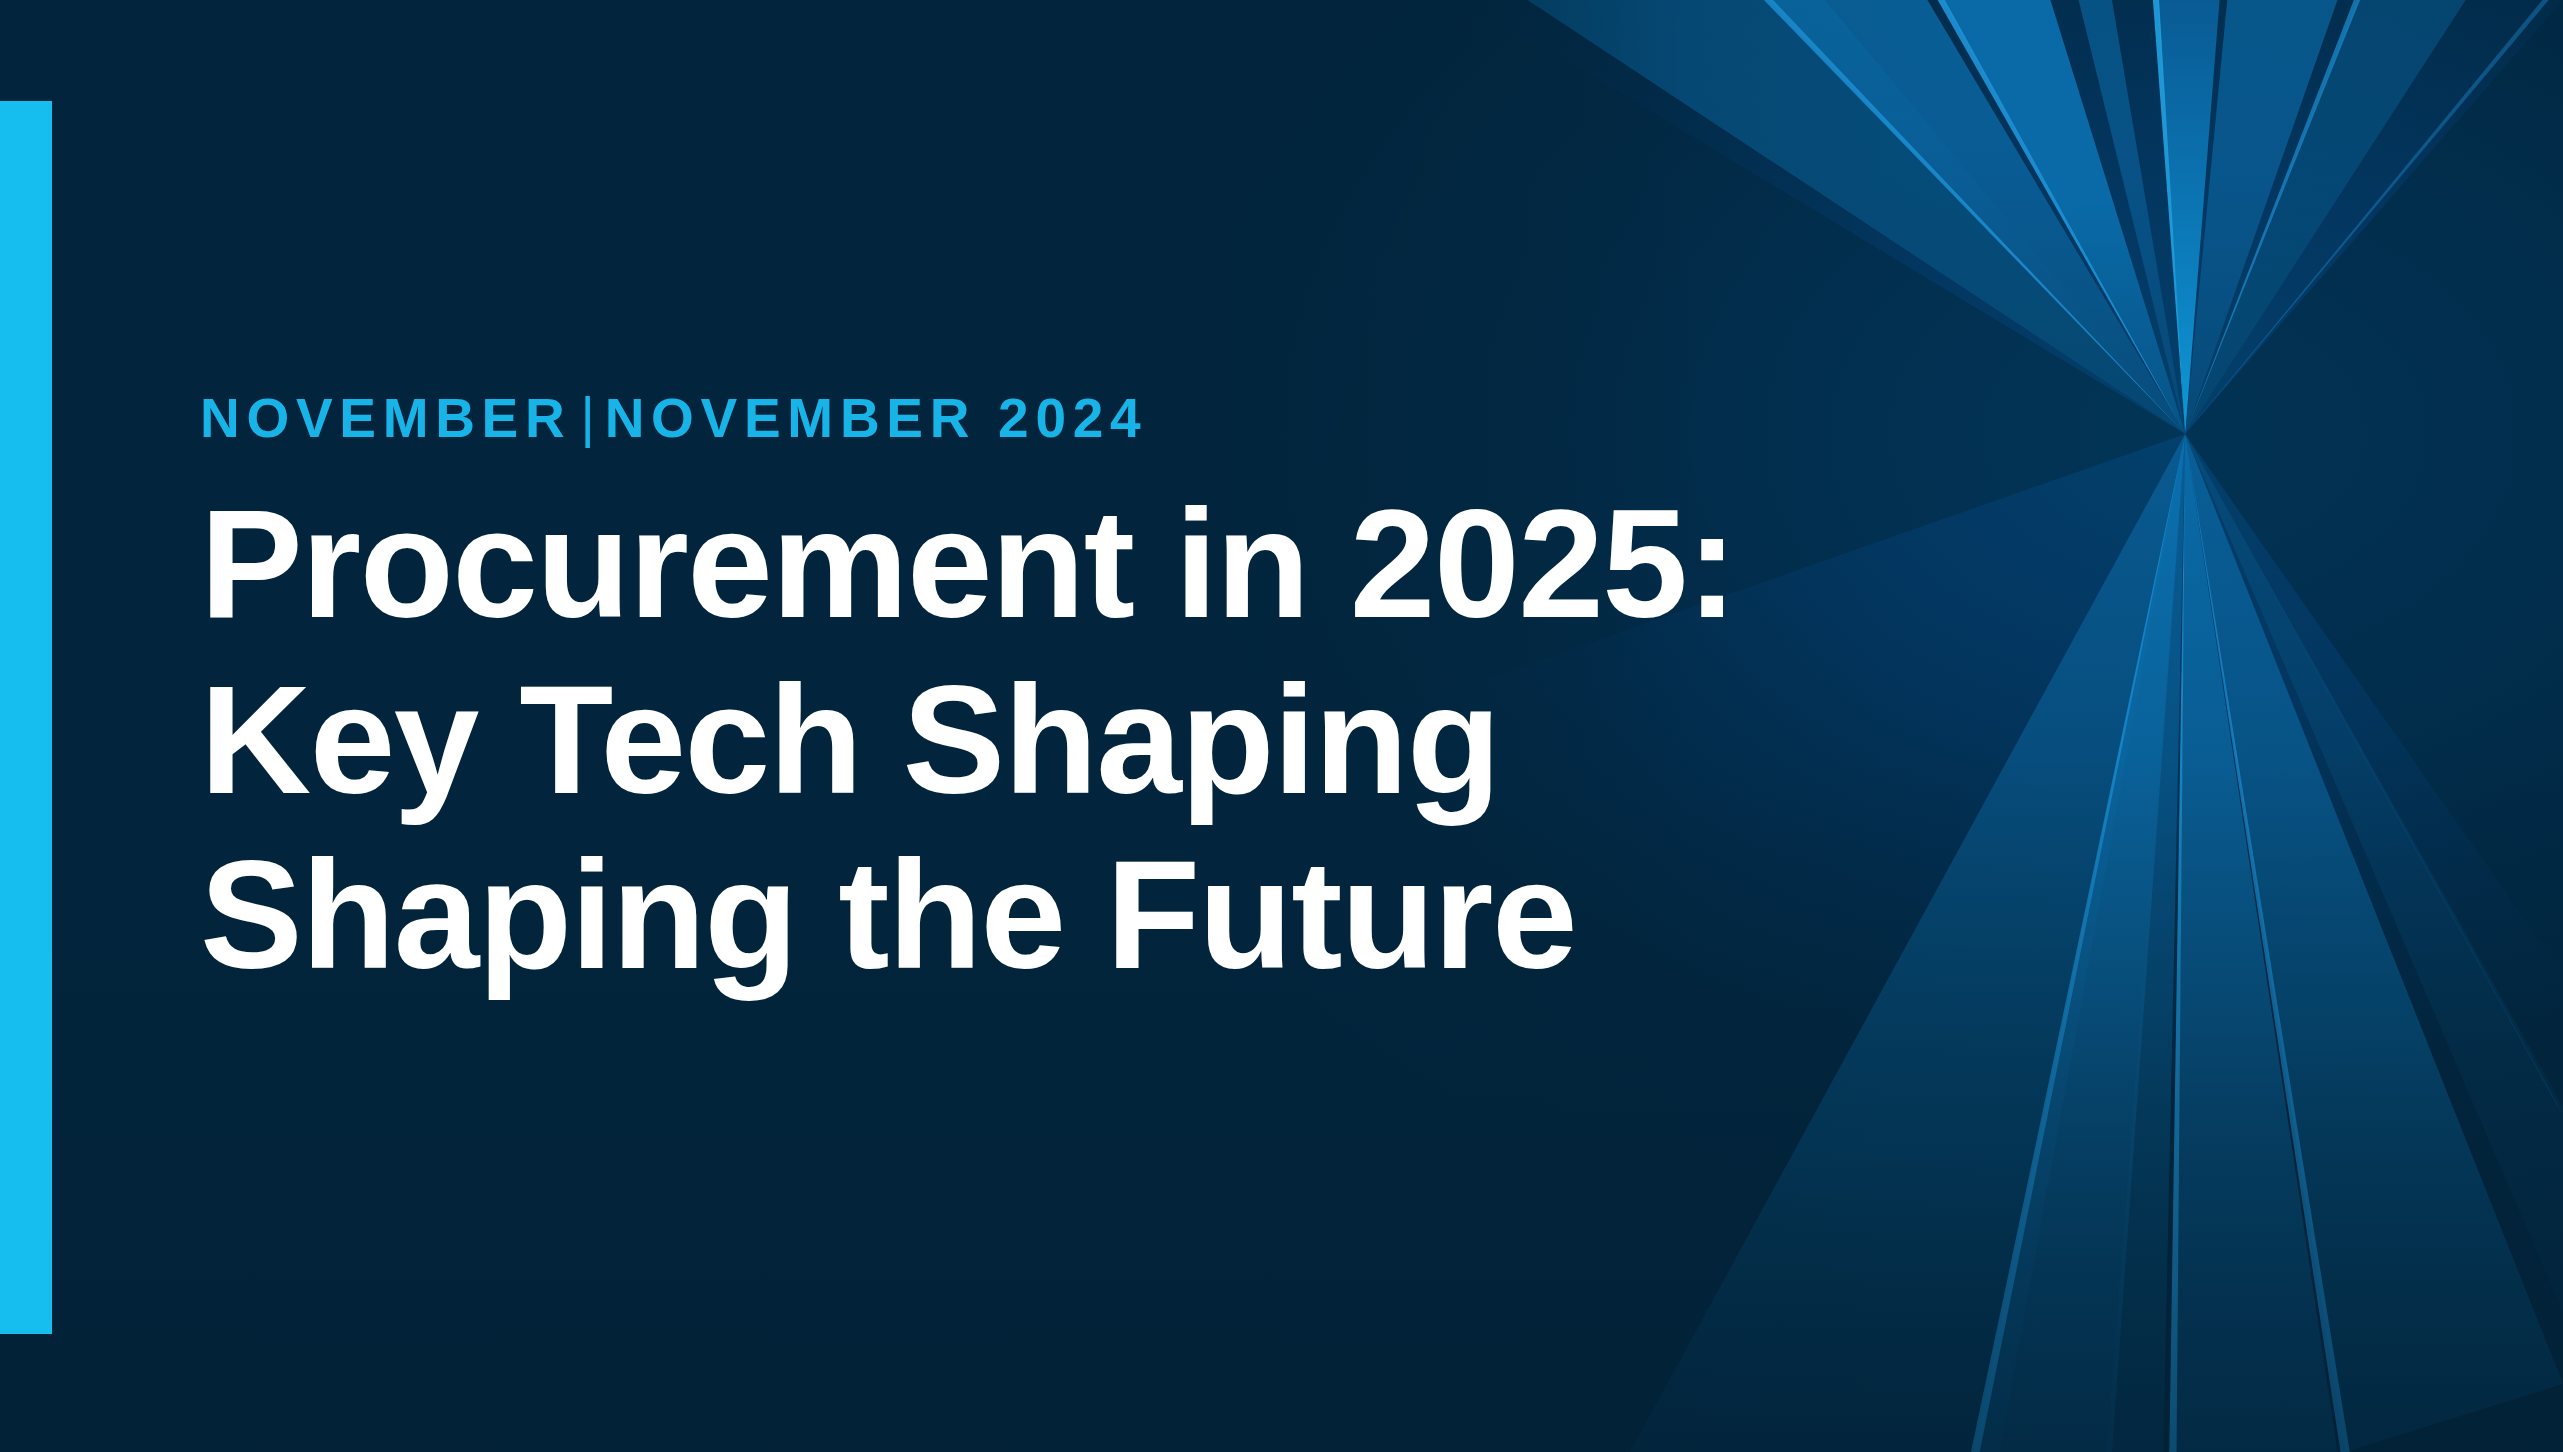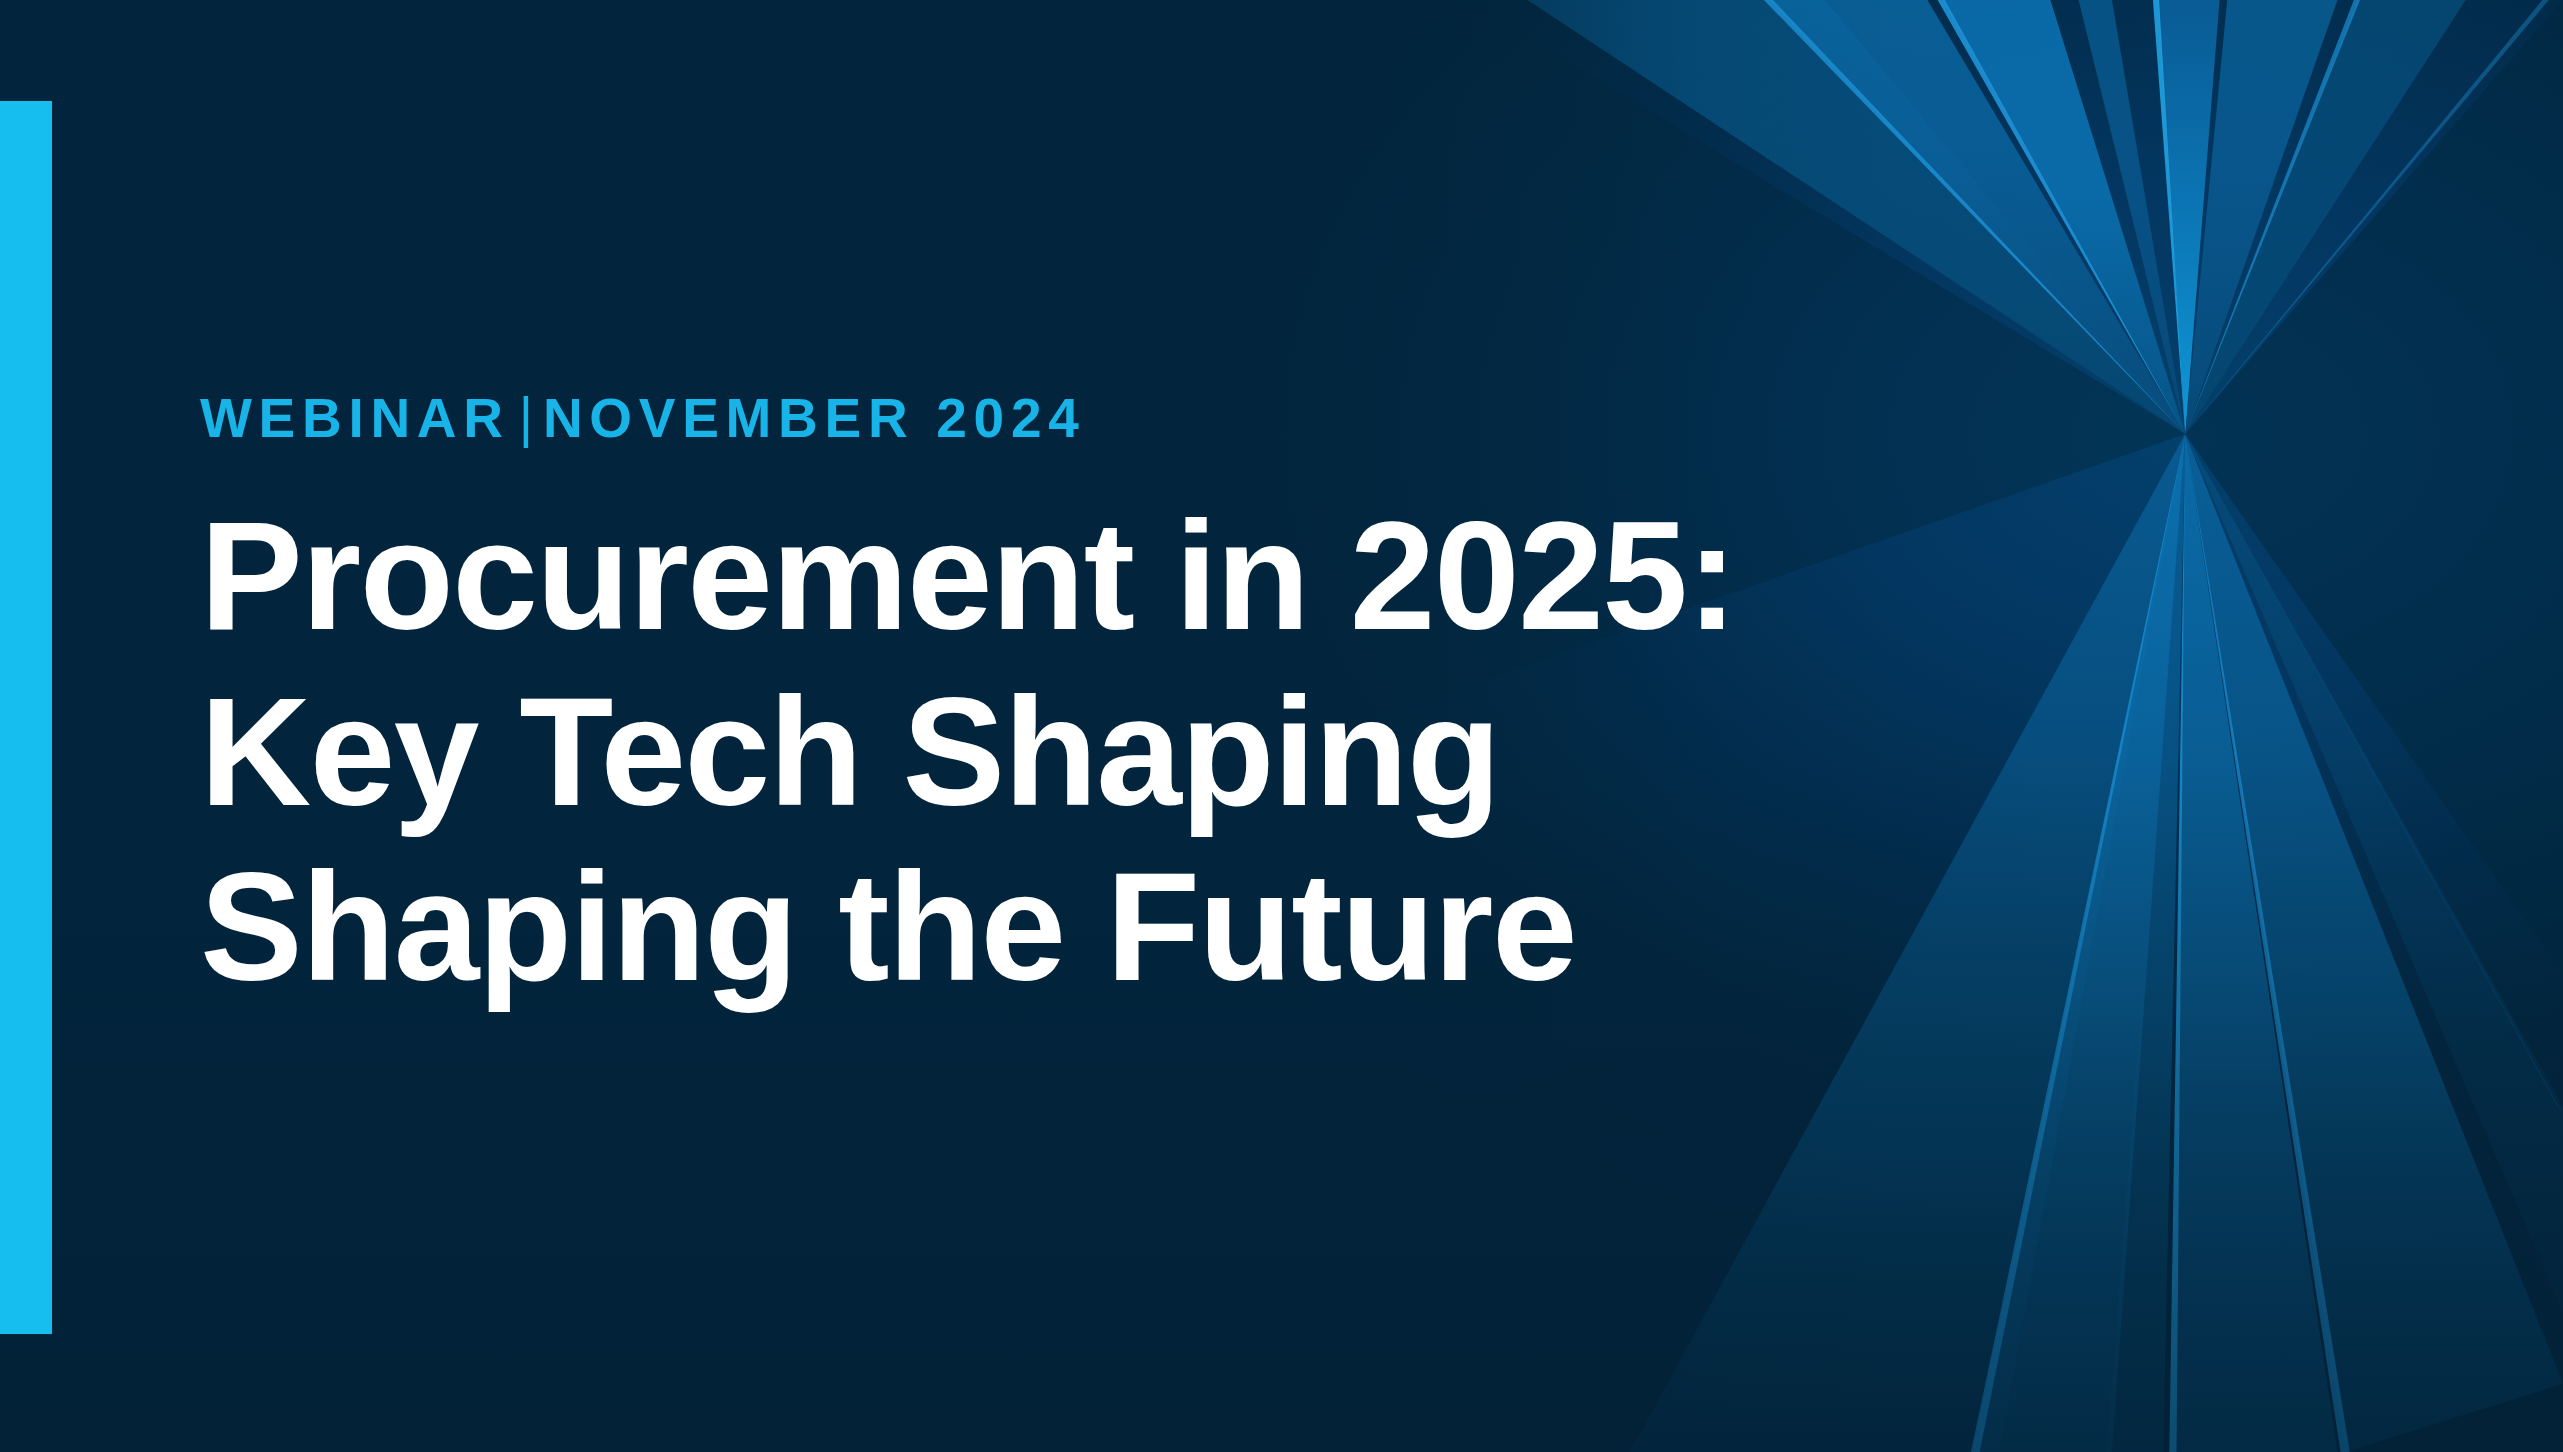--- a/index.html
+++ b/index.html
@@ -81,21 +81,21 @@
     line-height: 1.05;
     white-space: nowrap;
   }
   .eyebrow .sep {
     color: #18b4e8;
     font-weight: 400;
     padding: 0 3.1px 0 9.2px;
     transform: translateY(-1px);
   }
   .headline {
-    margin-top: 41px;
+    margin-top: 29px;
     color: #ffffff;
     font-size: 154px;
     font-weight: bold;
     line-height: 1.142;
     letter-spacing: -1.5px;
   }
   .headline .hl-line { display: block; white-space: nowrap; }
 </style>
 </head>
 <body>
@@ -180,21 +180,21 @@
   </div>
 
   <div class="left-shade"></div>
   <div class="bottom-shade"></div>
 
   <div class="accent-bar"></div>
 
   <div class="content">
 
     <div class="eyebrow">
-      <span>WEBINAR</span>
+      <span>NOVEMBER</span>
       <span class="sep">|</span>
       <span>NOVEMBER 2024</span>
     </div>
 
     <h1 class="headline">
       <span class="hl-line">Procurement in 2025:</span>
       <span class="hl-line">Key Tech Shaping</span>
       <span class="hl-line">Shaping the Future</span>
     </h1>
 

